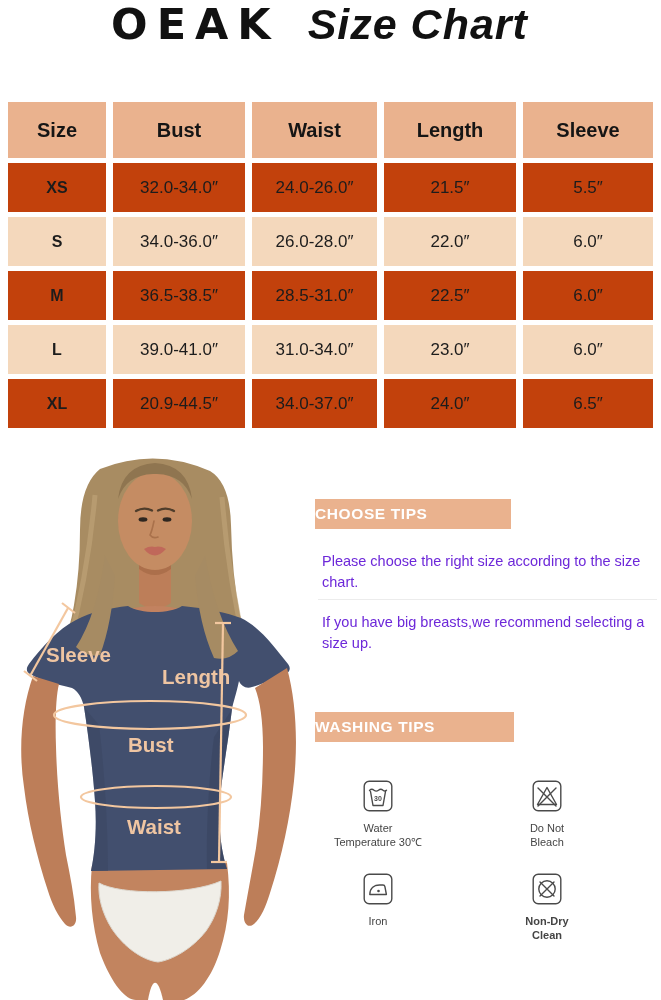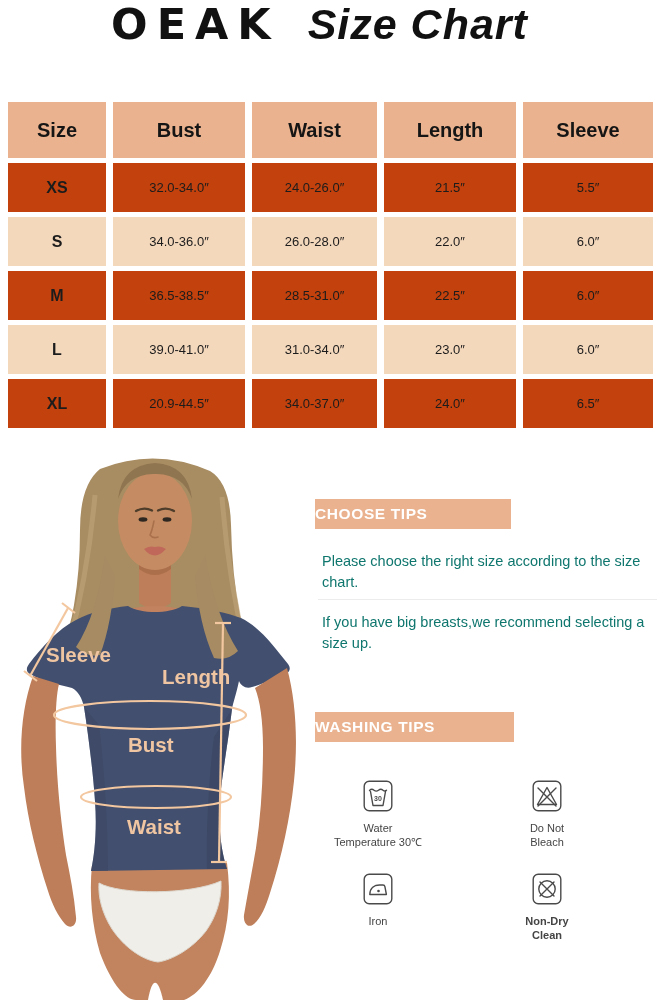--- a/index.html
+++ b/index.html
@@ -25,35 +25,35 @@
     position:absolute;left:8px;top:102px;
     display:grid;
     grid-template-columns:98px 132px 125px 132px 130px;
     grid-template-rows:56px repeat(5,49px);
     column-gap:7px;row-gap:5px;
   }
   .cell{display:flex;align-items:center;justify-content:center;}
   .th{background:#EAB28E;font-size:20px;font-weight:700;color:#151515;}
   .row-pink{background:#c2410c;}
   .row-peach{background:#F4D8BC;}
-  .td{font-size:13px;color:#1c1c1c;}
+  .td{font-size:17px;color:#1c1c1c;}
   .td.size-col{font-weight:700;font-size:16px;}
   
   .fit-diagram{position:absolute;left:0;top:455px;width:320px;height:545px;}
   
   .tips-bar{
     position:absolute;height:30px;background:#EAB28E;color:#ffffff;
     font-size:15.5px;font-weight:700;letter-spacing:0.6px;
     line-height:30px;box-sizing:border-box;
   }
   .bar-choose{left:315px;top:499px;width:196px;}
   .bar-washing{left:315px;top:712px;width:199px;}
   .tip-text{
     position:absolute;left:322px;width:338px;
-    font-size:14.5px;line-height:1.42;color:#0f766e;
+    font-size:14.5px;line-height:1.42;color:#6d28d9;
   }
   .tip-1{top:551px;}
   .tip-2{top:612px;}
   .tip-divider{position:absolute;left:318px;top:599px;width:339px;height:1px;background:#ececec;}
   
   .wash-item{position:absolute;width:150px;text-align:center;}
   .wash-item svg{display:inline-block;}
   .wash-label{
     margin-top:5px;font-size:11px;line-height:1.3;color:#454545;
     white-space:pre-line;

